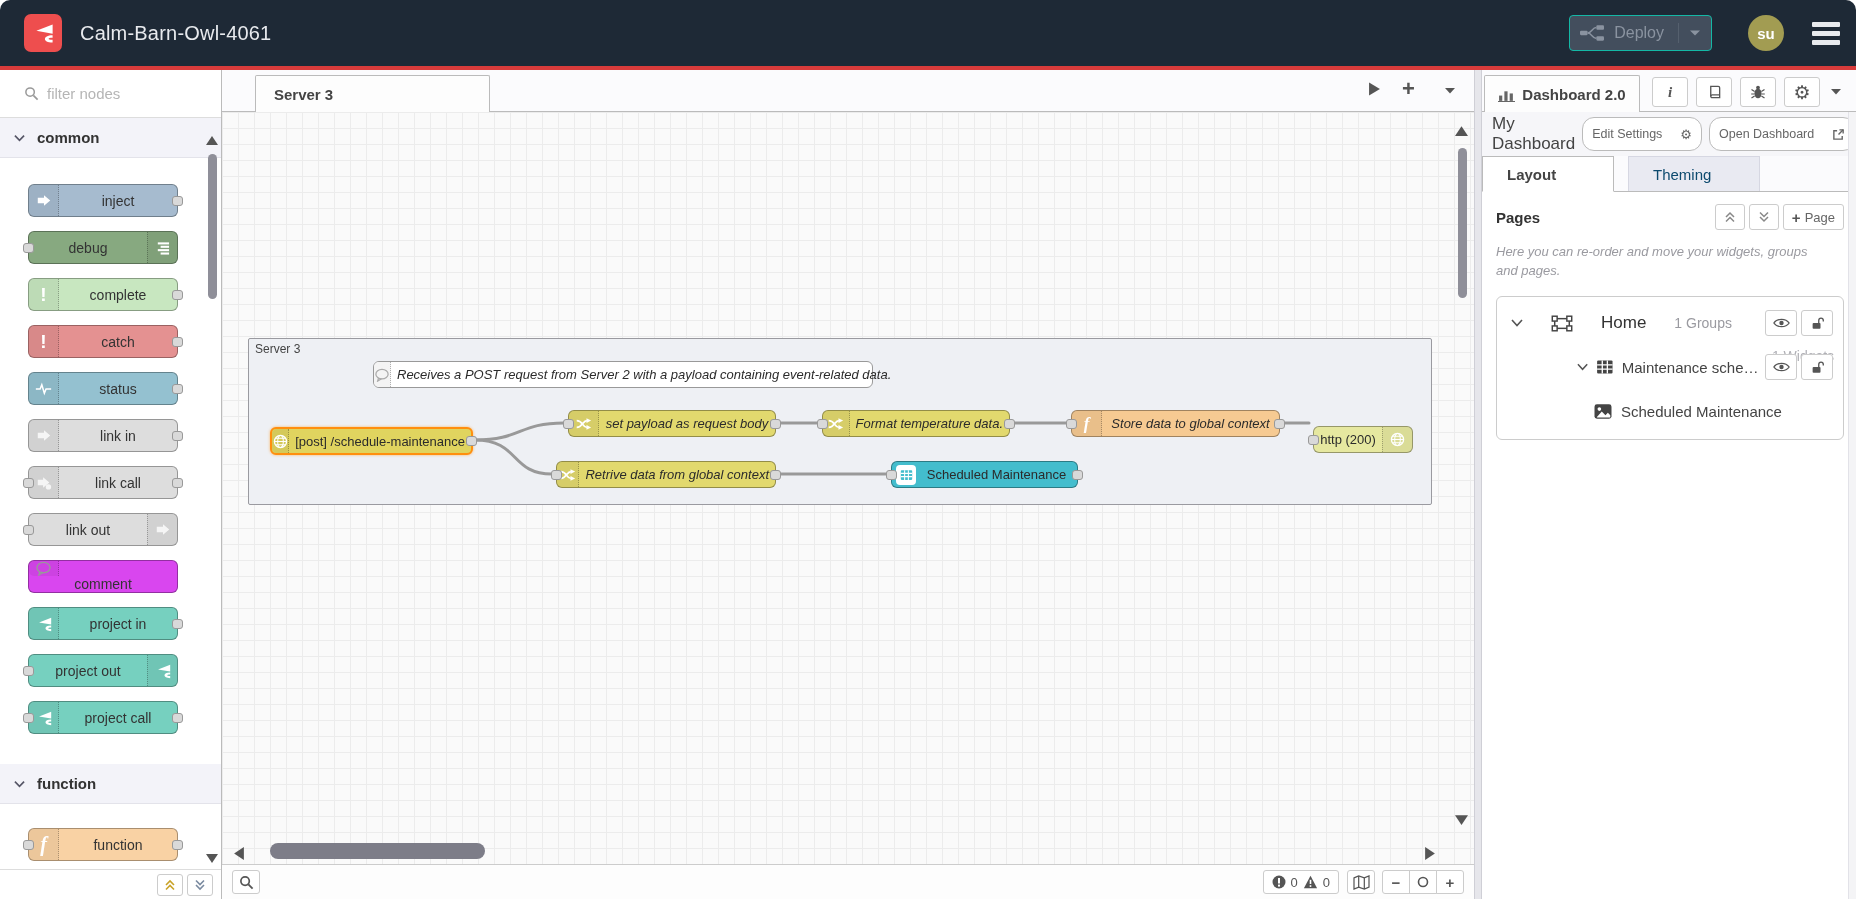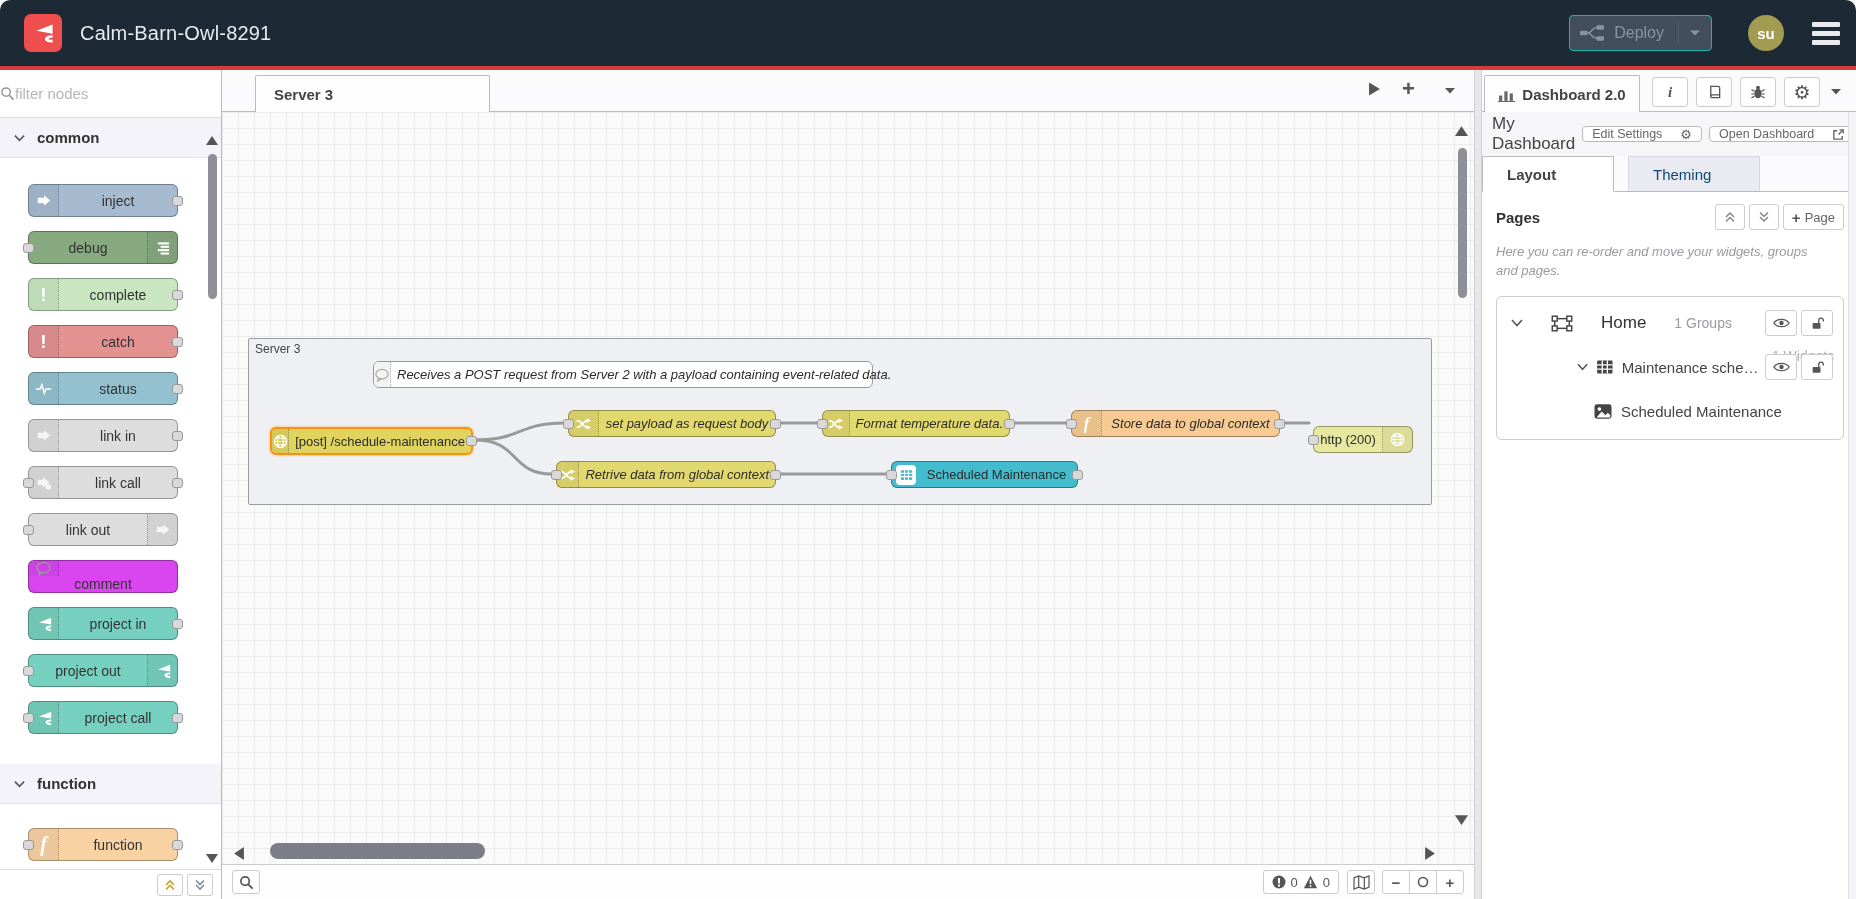--- a/index.html
+++ b/index.html
@@ -18,21 +18,21 @@
   .deploy-chev { border-left:1px solid #55606e; padding-left:10px; height:20px; display:flex; align-items:center; }
   .avatar { width:36px; height:36px; border-radius:50%; background:#a29c52; color:#fff; font-size:15px; font-weight:bold; display:flex; align-items:center; justify-content:center; margin-left:36px; }
   .burger { margin-left:28px; display:flex; flex-direction:column; gap:4px; cursor:pointer; }
   .burger div { width:28px; height:5px; background:#e8eaee; border-radius:1px; }
 
   
   .main { flex:1; display:flex; min-height:0; }
 
   
   .palette { width:222px; border-right:1px solid #bbb; background:#fff; position:relative; flex:0 0 auto; }
-  .pal-search { height:48px; border-bottom:1px solid #ddd; display:flex; align-items:center; padding:0 0; gap:0; }
+  .pal-search { height:48px; border-bottom:1px solid #ddd; display:flex; align-items:center; padding:0 24px; gap:8px; }
   .pal-search input { border:none; outline:none; font-size:15px; color:#555; width:140px; font-family:"Liberation Sans",sans-serif; }
   .pal-search input::placeholder { color:#b5b5b5; }
   .pal-cat { height:40px; background:#f3f3f9; border-bottom:1px solid #e3e3ea; display:flex; align-items:center; padding:0 14px; gap:12px; }
   .pal-cat .cat-label { font-size:15px; font-weight:bold; color:#333; }
   .pal-list { padding:26px 0 16px 28px; }
   .pnode { position:relative; width:150px; height:33px; border:1px solid rgba(0,0,0,.32); border-radius:6px; margin-bottom:14px; display:flex; align-items:center; font-size:14px; color:#333; cursor:grab; }
   .picon { width:30px; align-self:stretch; display:flex; align-items:center; justify-content:center; background:rgba(0,0,0,.05); border-right:1px dotted rgba(0,0,0,.28); border-radius:5px 0 0 5px; }
   .picon.right { order:2; border-right:none; border-left:1px dotted rgba(0,0,0,.28); border-radius:0 5px 5px 0; }
   .plabel { flex:1; text-align:center; }
   .pport { position:absolute; width:11px; height:10px; background:#d9d9d9; border:1px solid #999; border-radius:3px; top:11px; }
@@ -92,21 +92,21 @@
   
   .split { width:8px; background:#e6e6eb; border-left:1px solid #cfcfd6; border-right:1px solid #cfcfd6; cursor:col-resize; flex:0 0 auto; }
 
   
   .side { width:374px; background:#fff; display:flex; flex-direction:column; flex:0 0 auto; position:relative; }
   .side-tabbar { height:42px; background:#fbfbfd; border-bottom:1px solid #bbb; position:relative; flex:0 0 auto; }
   .stab { position:absolute; left:2px; top:5px; width:156px; height:37px; background:#fdfdfd; border:1px solid #bbb; border-bottom:none; border-radius:2px 2px 0 0; display:flex; align-items:center; justify-content:center; gap:7px; font-size:15px; font-weight:bold; color:#444; overflow:hidden; }
   .sico { position:absolute; top:7px; width:36px; height:30px; background:#fff; border:1px solid #ccc; border-radius:3px; display:flex; align-items:center; justify-content:center; cursor:pointer; font-size:15px; color:#555; }
   .side-row1 { height:44px; background:#f6f6f9; display:flex; align-items:center; padding:0 8px 0 10px; gap:7px; flex:0 0 auto; }
   .dash-title { font-size:17px; color:#444; flex:1; }
-  .mini-btn { height:16px; background:#fff; border:1px solid #bbb; border-radius:4px; color:#666; font-size:12.5px; display:flex; align-items:center; gap:18px; padding:0 9px; cursor:pointer; white-space:nowrap; }
+  .mini-btn { height:34px; background:#fff; border:1px solid #bbb; border-radius:12px; color:#666; font-size:12.5px; display:flex; align-items:center; gap:18px; padding:0 9px; cursor:pointer; white-space:nowrap; }
   .side-tabs { height:36px; border-bottom:1px solid #bbb; display:flex; flex:0 0 auto; background:#fbfbfd; }
   .ltab { width:132px; display:flex; align-items:center; justify-content:flex-start; padding-left:24px; font-size:15px; cursor:pointer; }
   .ltab.active { background:#fff; border:1px solid #bbb; border-bottom:1px solid #fff; margin-bottom:-1px; font-weight:bold; color:#444; }
   .ltab.inactive { background:#e9eaf2; border:1px solid #d6d7e2; border-bottom:none; color:#0c4a6e; margin-left:14px; }
   .pages { padding:12px 12px 0 14px; }
   .pages-head { display:flex; align-items:center; }
   .pages-title { font-size:15px; font-weight:bold; color:#333; flex:1; }
   .pages-btns { display:flex; gap:4px; }
   .help { font-size:13px; font-style:italic; color:#9a9aa0; line-height:19px; margin-top:12px; width:330px; }
   .tree-card { margin-top:16px; border:1px solid #ccc; border-radius:6px; background:#fff; padding:4px 0 6px; }
@@ -130,21 +130,21 @@
 
 <div class="app">
 
   <div class="hdr">
     <div class="logo">
       <svg width="24" height="24" viewBox="0 0 20 20">
         <path d="M18 3 L4.5 8.2 L18 10.6 Z" fill="#fff"></path>
         <path d="M18 11.8 C9.5 11.8 9.5 18 18 18 L18 15.6 C13.5 15.6 13.5 13.9 18 13.9 Z" fill="#fff"></path>
       </svg>
     </div>
-    <div class="hdr-title">Calm-Barn-Owl-8291</div>
+    <div class="hdr-title">Calm-Barn-Owl-4061</div>
     <div class="hdr-spacer"></div>
     <div class="deploy-btn">
       <span>
         <svg width="24" height="16" viewBox="0 0 22 14">
           <rect x="0" y="5" width="7" height="4" rx="1" fill="#8a93a0"></rect>
           <rect x="15" y="0" width="7" height="4" rx="1" fill="#8a93a0"></rect>
           <rect x="15" y="10" width="7" height="4" rx="1" fill="#8a93a0"></rect>
           <path d="M7 7 C11 7 11 2 15 2 M7 7 C11 7 11 12 15 12" stroke="#8a93a0" fill="none" stroke-width="1.3"></path>
         </svg>
       </span>

